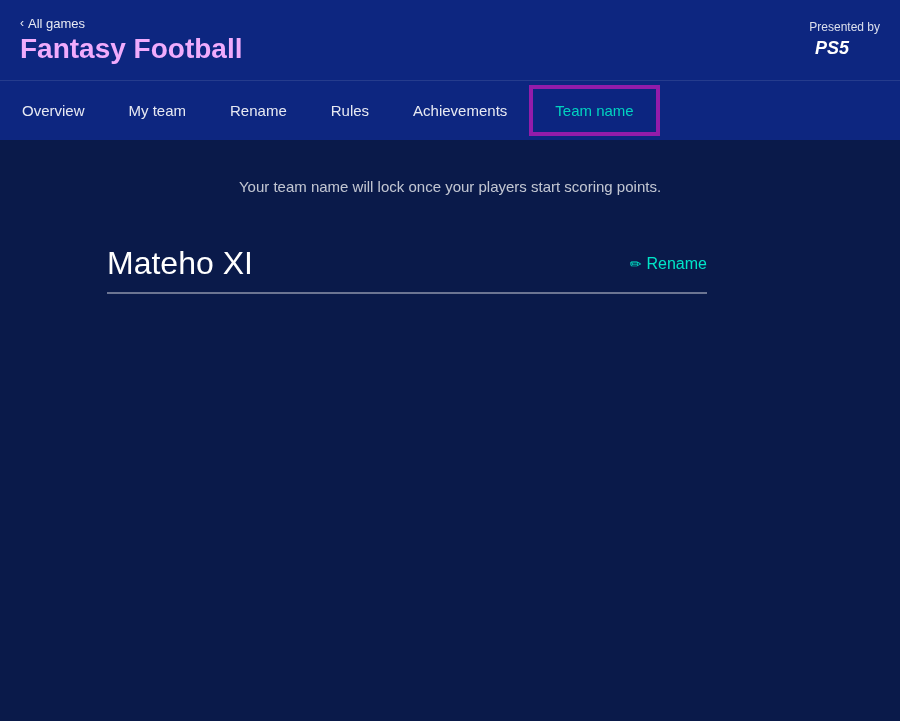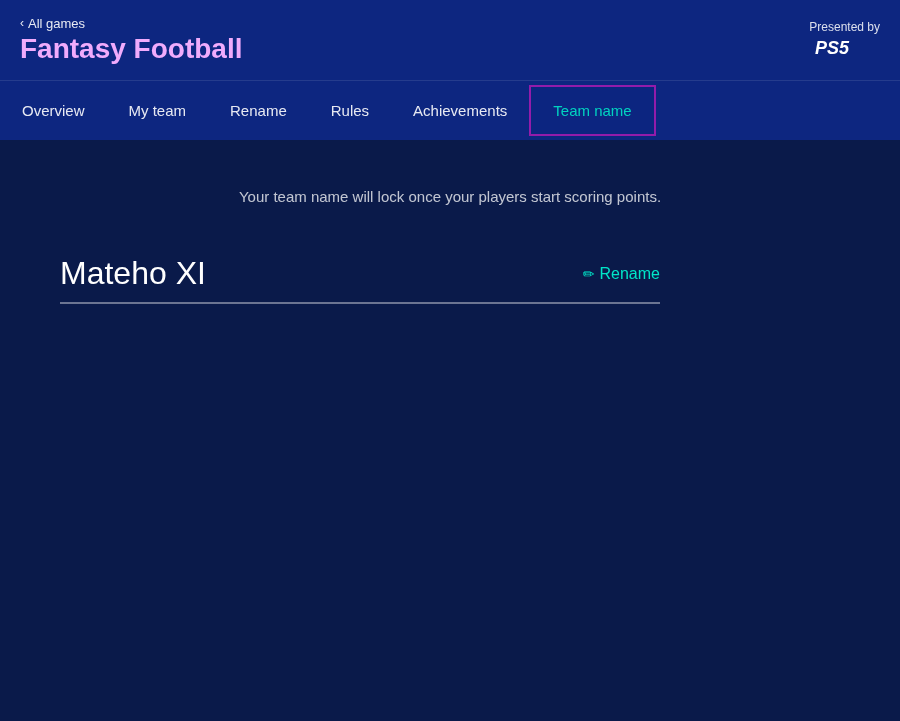--- a/index.html
+++ b/index.html
@@ -95,48 +95,49 @@
       opacity: 0.9;
       position: relative;
     }
 
     .nav-item.active {
       color: #00e5c8;
       border-bottom: 3px solid #00e5c8;
     }
 
     .nav-item.highlighted {
-      border: 2px solid #a21caf;
+      border: 4px solid #a21caf;
       color: #00e5c8;
       background-color: rgba(13, 38, 128, 0.8);
       margin: 4px 0;
     }
 
     
     .main {
       background-color: #0a1a4a;
-      padding: 48px 60px;
+      padding: 38px 60px;
       min-height: calc(721px - 140px);
     }
 
     .subtitle {
       color: #ffffff;
       font-size: 15px;
       opacity: 0.75;
       margin-bottom: 50px;
       text-align: center;
     }
 
     .team-name-section {
       display: flex;
       align-items: center;
       justify-content: space-between;
       border-bottom: 2px solid rgba(255,255,255,0.4);
       padding-bottom: 10px;
       max-width: 600px;
+      margin-left: 47px;
     }
 
     .team-name-text {
       color: #ffffff;
       font-size: 32px;
       font-weight: normal;
     }
 
     .rename-btn {
       color: #00e5c8;

